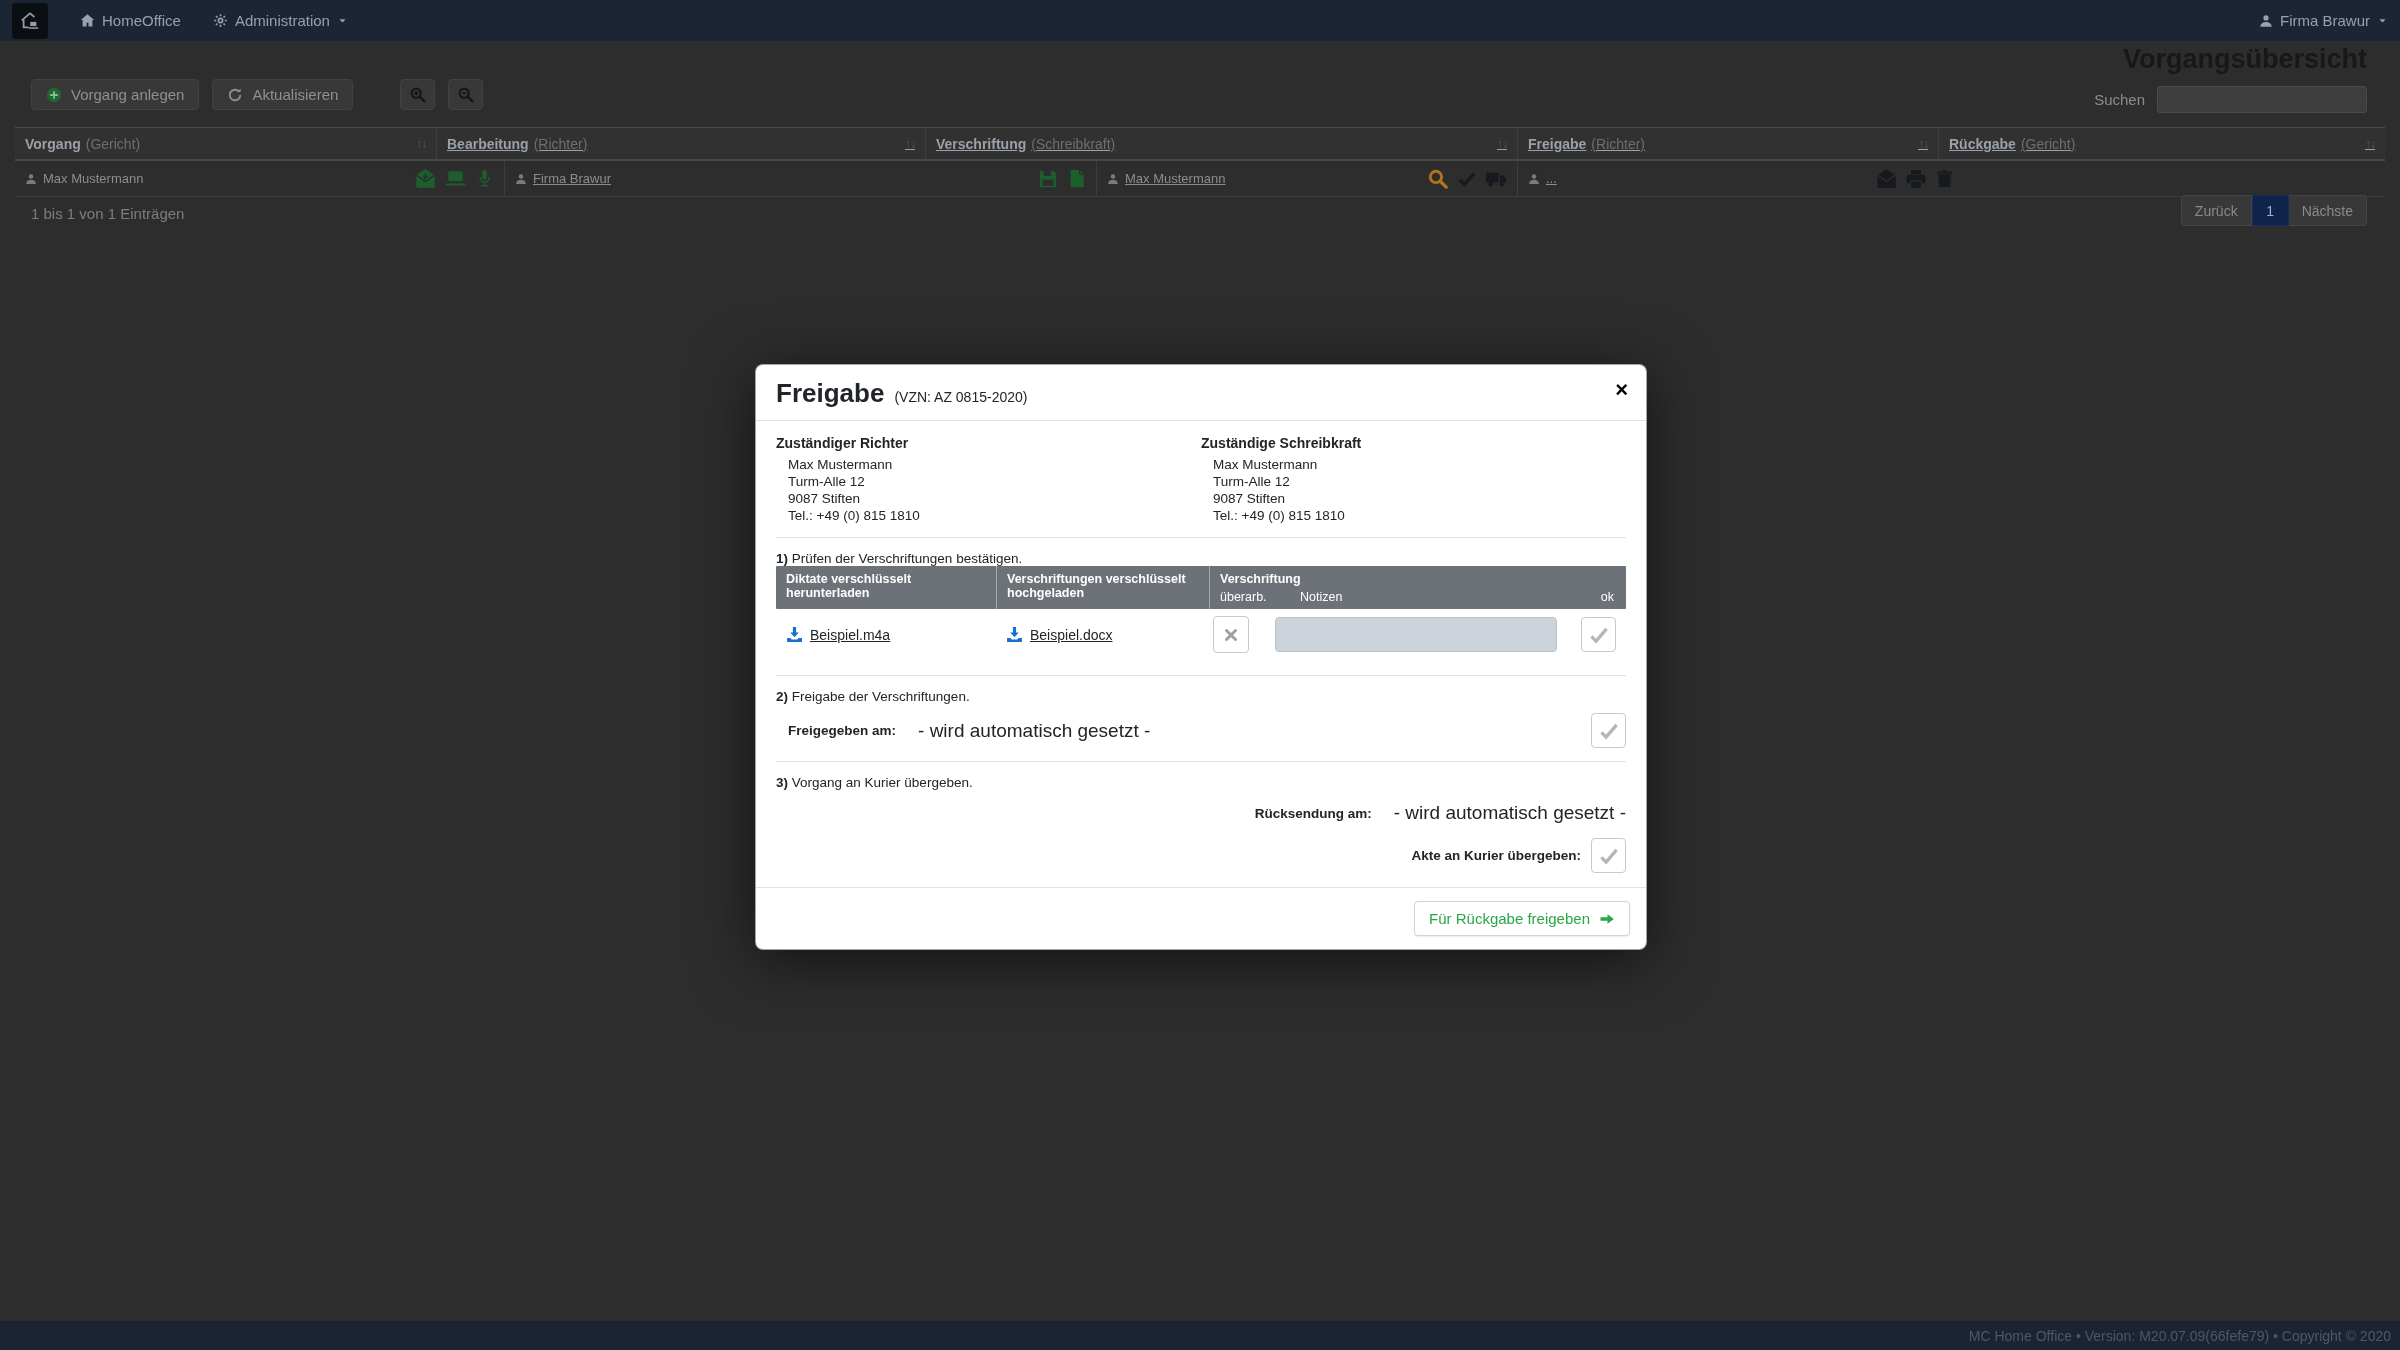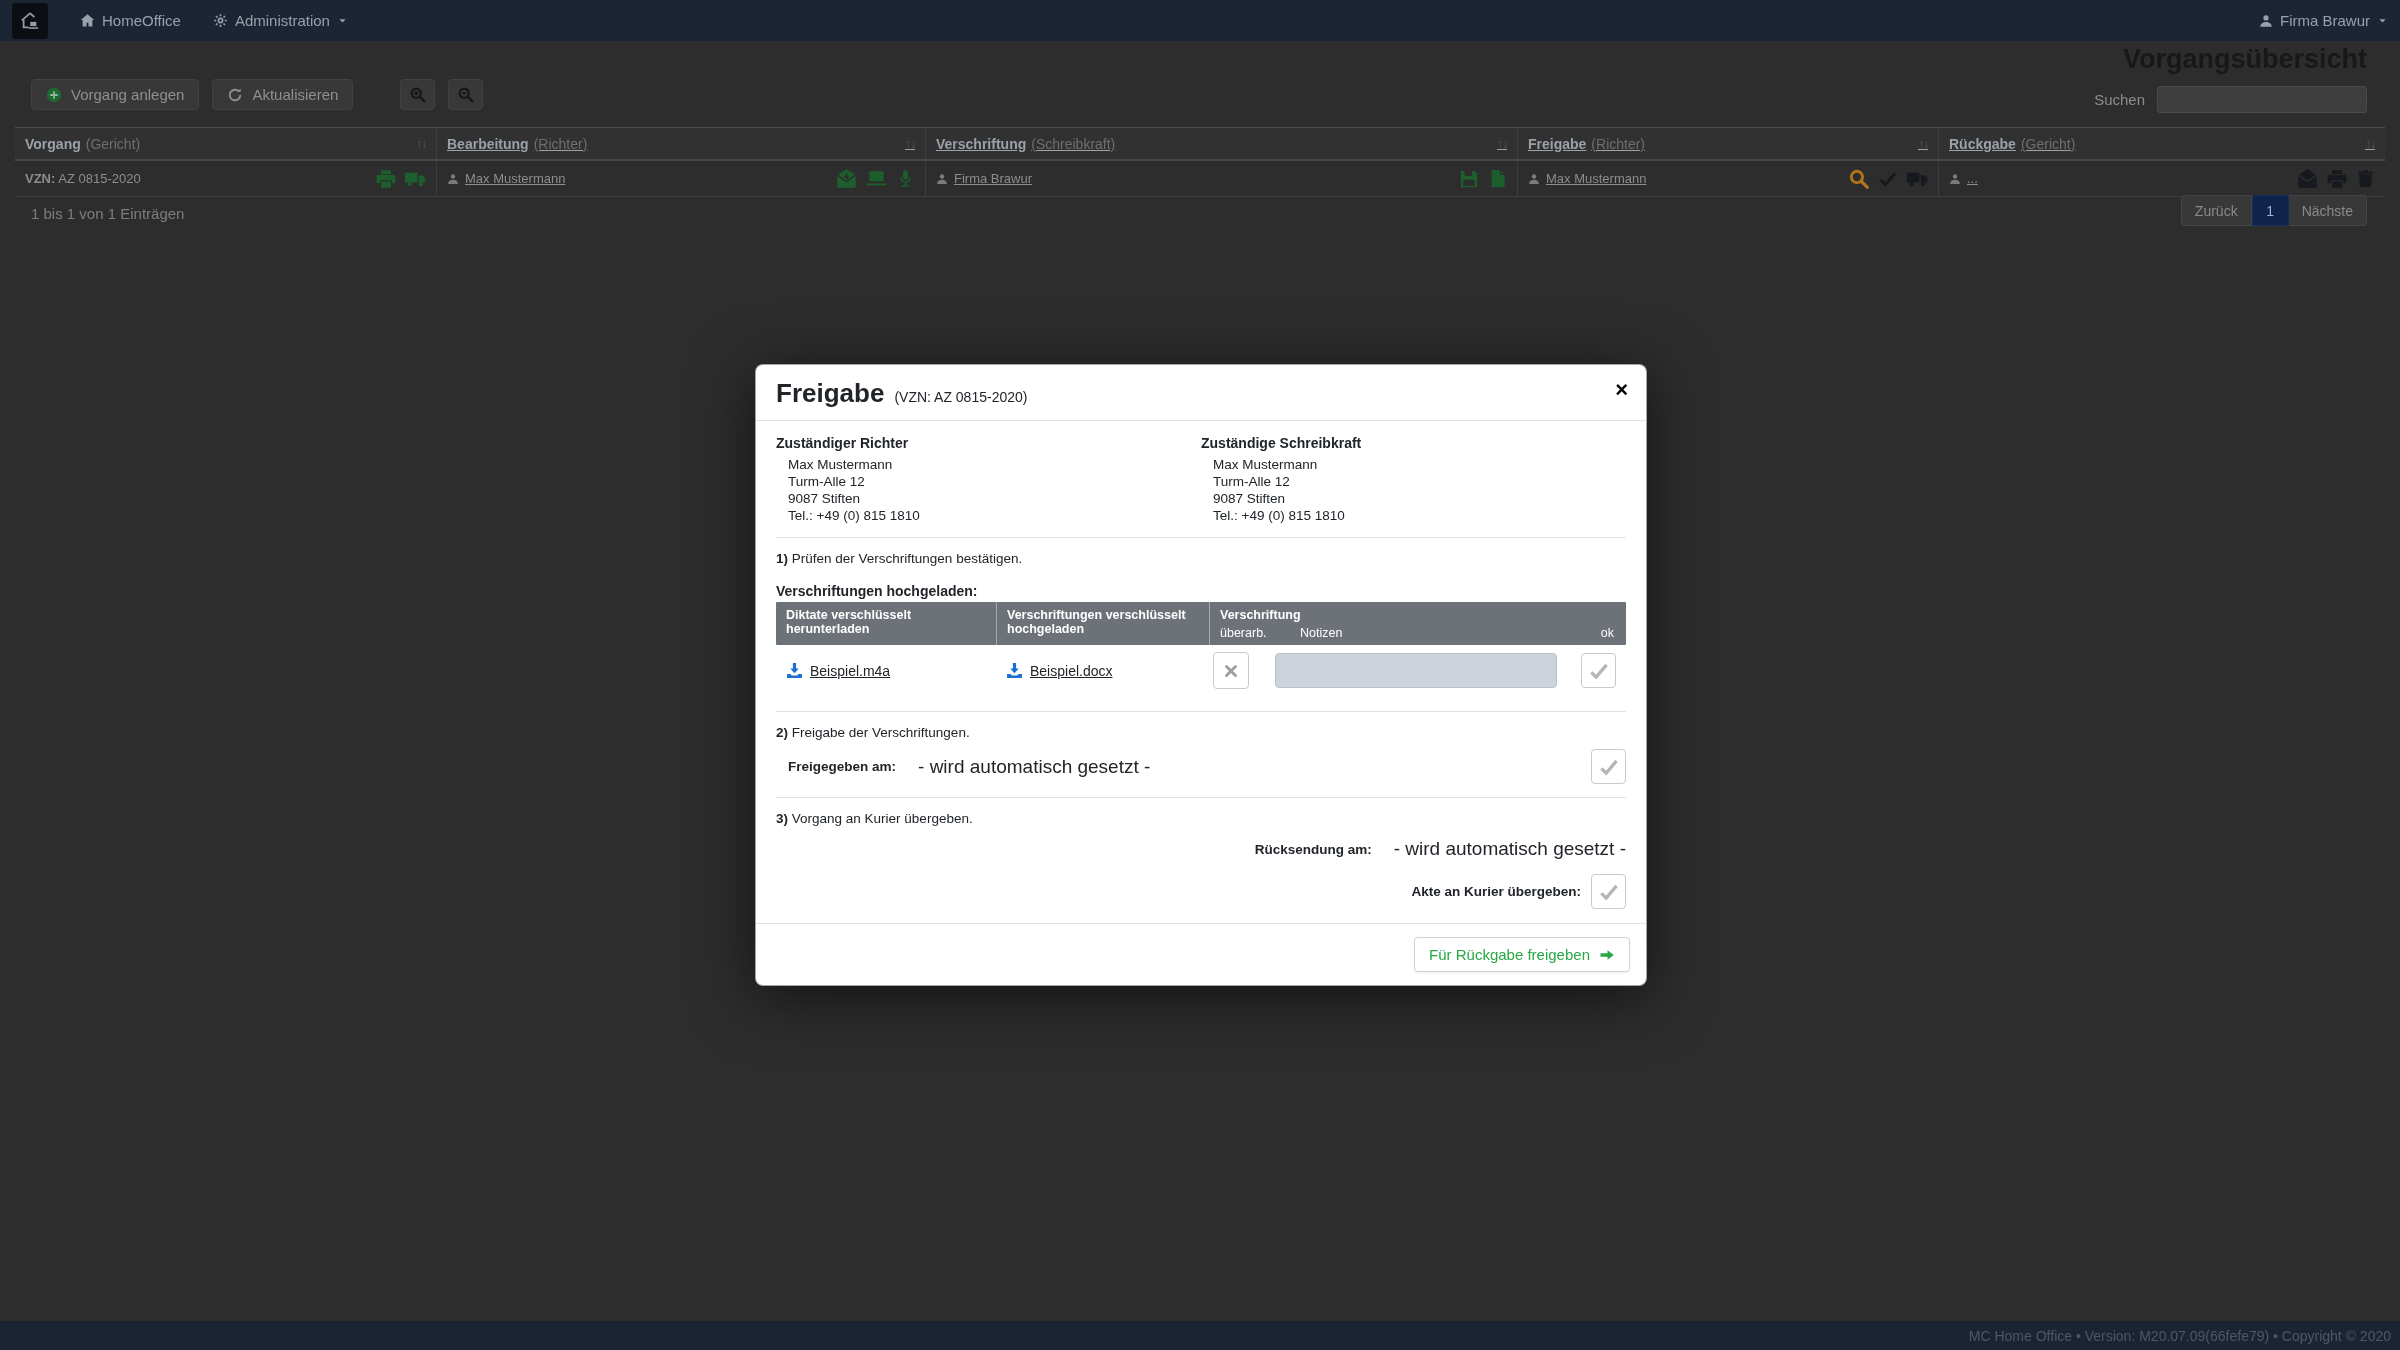--- a/index.html
+++ b/index.html
@@ -248,37 +248,20 @@
       <span class="sort">↑↓</span>
     </div>
     <div class="ocell hcell c5">
       <span>Rückgabe</span>
       <span class="hsub">(Gericht)</span>
       <span class="sort">↑↓</span>
     </div>
   </div>
 
   <div class="orow">
-    <div class="ocell c1">
-      <span class="vznb">VZN:</span>
-      <span>AZ 0815-2020</span>
-      <span class="icoset">
-        <svg class="ico g" width="20" height="20" viewBox="0 0 16 16" fill="currentColor">
-            <path d="M4 1h8v3H4z"></path>
-            <path d="M1.8 4.6h12.4a1.3 1.3 0 0 1 1.3 1.3v4.2a1.3 1.3 0 0 1-1.3 1.3h-1.4V9H3.2v2.4H1.8A1.3 1.3 0 0 1 .5 10.1V5.9a1.3 1.3 0 0 1 1.3-1.3z"></path>
-            <path d="M4 10h8v5H4z"></path>
-          </svg>
-        <svg class="ico g" width="21" height="21" viewBox="0 0 16 16" fill="currentColor">
-            <path d="M0 3.5h9.5V11H0z"></path>
-            <path d="M10.5 5.5h2.8L15.5 8v3h-5z"></path>
-            <circle cx="3.5" cy="12.3" r="1.6"></circle>
-            <circle cx="12" cy="12.3" r="1.6"></circle>
-          </svg>
-      </span>
-    </div>
     <div class="ocell c2">
       <svg class="ico p" width="12" height="12" viewBox="0 0 16 16" fill="currentColor">
           <circle cx="8" cy="4.5" r="3"></circle>
           <path d="M1.5 14.5c0-3.6 2.9-5.5 6.5-5.5s6.5 1.9 6.5 5.5z"></path>
         </svg>
       <span class="rname">Max Mustermann</span>
       <span class="icoset">
         <svg class="ico g" width="21" height="21" viewBox="0 0 16 16" fill="currentColor">
             <path d="M8 .8L1 5.3V15h14V5.3z"></path>
             <path d="M1 5.3l7 5 7-5" fill="none" stroke="#2d2d2d" stroke-width="1.1"></path>
@@ -399,21 +382,20 @@
       </div>
     </div>
 
     <hr class="m-hr">
 
     <div class="step">
       <span class="stepnum">1)</span>
       <span>Prüfen der Verschriftungen bestätigen.</span>
     </div>
 
-    <div class="tbl-title">Verschriftungen hochgeladen:</div>
 
     <div class="mt-head">
       <div class="mc1">Diktate verschlüsselt herunterladen</div>
       <div class="mc2">Verschriftungen verschlüsselt hochgeladen</div>
       <div class="mc3">
         <div class="l1">Verschriftung</div>
         <div class="l2">
           <span class="w-ueb">überarb.</span>
           <span class="w-not">Notizen</span>
           <span class="w-ok">ok</span>

